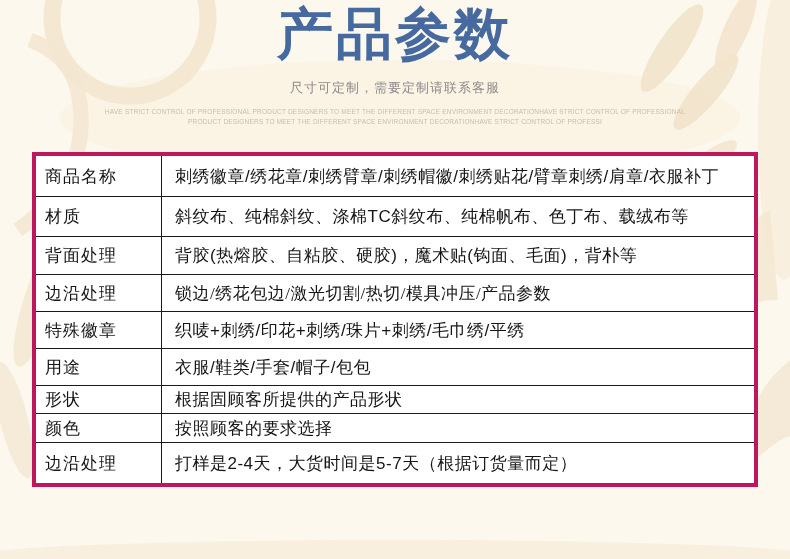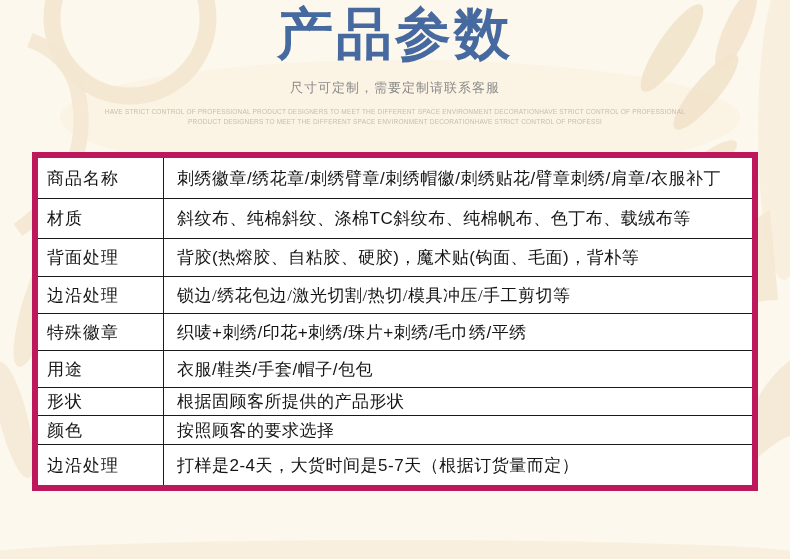--- a/index.html
+++ b/index.html
@@ -61,21 +61,21 @@
     margin-top: 9px;
   }
   .param-table {
     position: absolute;
     left: 32px;
     top: 152px;
     width: 726px;
     border-collapse: collapse;
     table-layout: fixed;
     background: #ffffff;
-    border: 6px solid #be185d;
+    border: 4px solid #be185d;
   }
   .param-table td {
     border: 1px solid #1a1a1a;
     font-size: 17px;
     color: #151515;
     vertical-align: middle;
     overflow: hidden;
     white-space: nowrap;
   }
   td.cell-label {
@@ -142,21 +142,21 @@
       <tr class="r1">
         <td class="cell-label">材质</td>
         <td class="cell-value">斜纹布、纯棉斜纹、涤棉TC斜纹布、纯棉帆布、色丁布、载绒布等</td>
       </tr>
       <tr class="r2">
         <td class="cell-label">背面处理</td>
         <td class="cell-value">背胶(热熔胶、自粘胶、硬胶)，魔术贴(钩面、毛面)，背朴等</td>
       </tr>
       <tr class="r3">
         <td class="cell-label">边沿处理</td>
-        <td class="cell-value">锁边/绣花包边/激光切割/热切/模具冲压/手工剪切等</td>
+        <td class="cell-value">锁边/绣花包边/激光切割/热切/模具冲压/产品参数</td>
       </tr>
       <tr class="r4">
         <td class="cell-label">特殊徽章</td>
         <td class="cell-value">织唛+刺绣/印花+刺绣/珠片+刺绣/毛巾绣/平绣</td>
       </tr>
       <tr class="r5">
         <td class="cell-label">用途</td>
         <td class="cell-value">衣服/鞋类/手套/帽子/包包</td>
       </tr>
       <tr class="r8">

